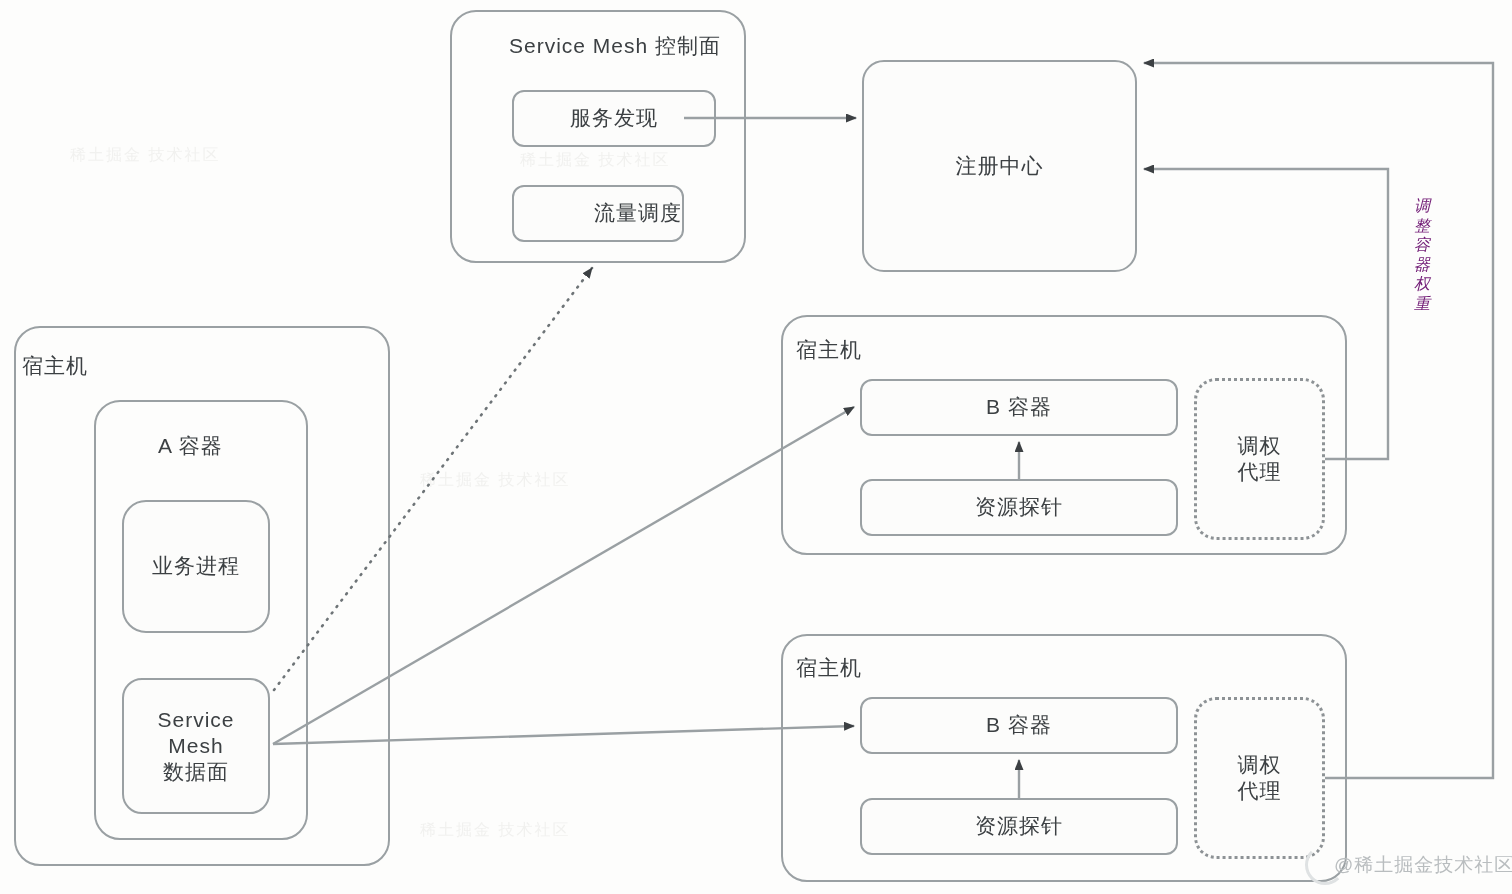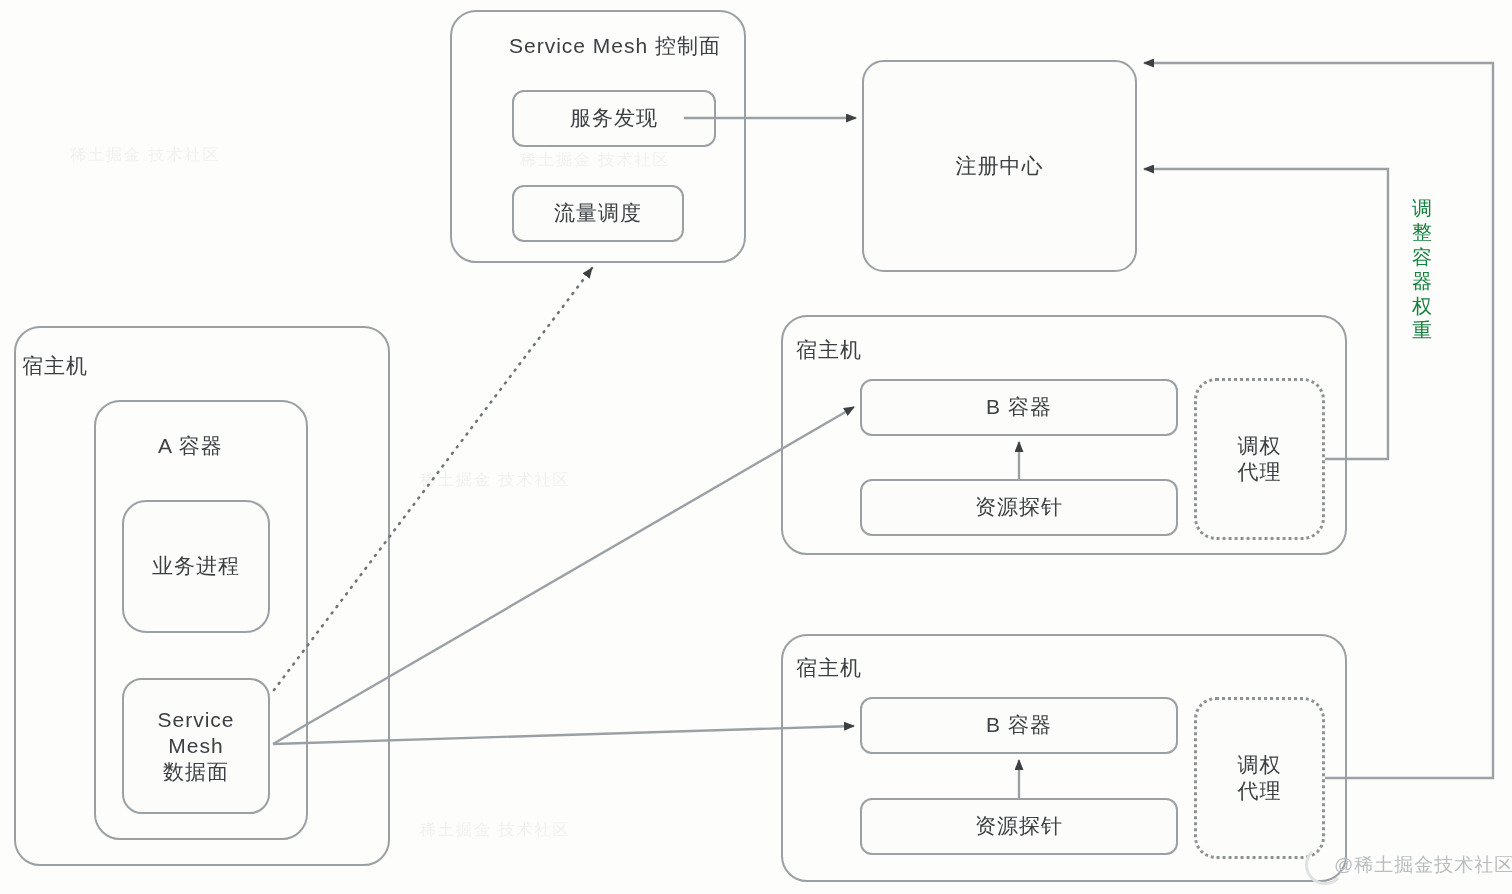--- a/index.html
+++ b/index.html
@@ -42,26 +42,27 @@
   }
   .group-title{
     position:absolute;
     color:#3c4043;
     font-size:21px;
     letter-spacing:1px;
     white-space:nowrap;
   }
   .vlabel{
     position:absolute;
-    color:#15803d;
-    font-size:20px;
+    color:#701a75;
+    font-size:16px;
     line-height:1.22;
     width:24px;
     text-align:center;
     letter-spacing:0;
+    font-style:italic;
   }
   .watermark{
     position:absolute;
     color:#b9bdbf;
     font-size:19px;
     letter-spacing:1px;
     white-space:nowrap;
   }
   .bg-wm{
     position:absolute;
@@ -89,21 +90,21 @@
   <div class="bg-wm" style="left:520px;top:150px;">稀土掘金 技术社区</div>
   <div class="bg-wm" style="left:920px;top:145px;">稀土掘金 技术社区</div>
   <div class="bg-wm" style="left:420px;top:470px;">稀土掘金 技术社区</div>
   <div class="bg-wm" style="left:420px;top:820px;">稀土掘金 技术社区</div>
 
   <div class="group" style="left:450px;top:10px;width:296px;height:253px;"></div>
   <div class="group-title" style="left:480px;top:32px;margin-left:29px;">Service Mesh 控制面</div>
   <div class="node" style="left:512px;top:90px;width:204px;height:57px;border-radius:12px;">
     <span>服务发现</span>
   </div>
-  <div class="node" style="left:512px;top:185px;width:172px;height:57px;border-radius:12px;">
+  <div class="node" style="left:512px;top:185px;width:172px;height:57px;border-radius:12px;justify-content:flex-end;">
     <span>流量调度</span>
   </div>
 
   <div class="node" style="left:862px;top:12px;width:275px;height:212px;border-radius:22px;margin-top:48px;">
     <span>注册中心</span>
   </div>
 
   <div class="group" style="left:14px;top:326px;width:376px;height:540px;"></div>
   <div class="group-title" style="left:22px;top:352px;">宿主机</div>
 

